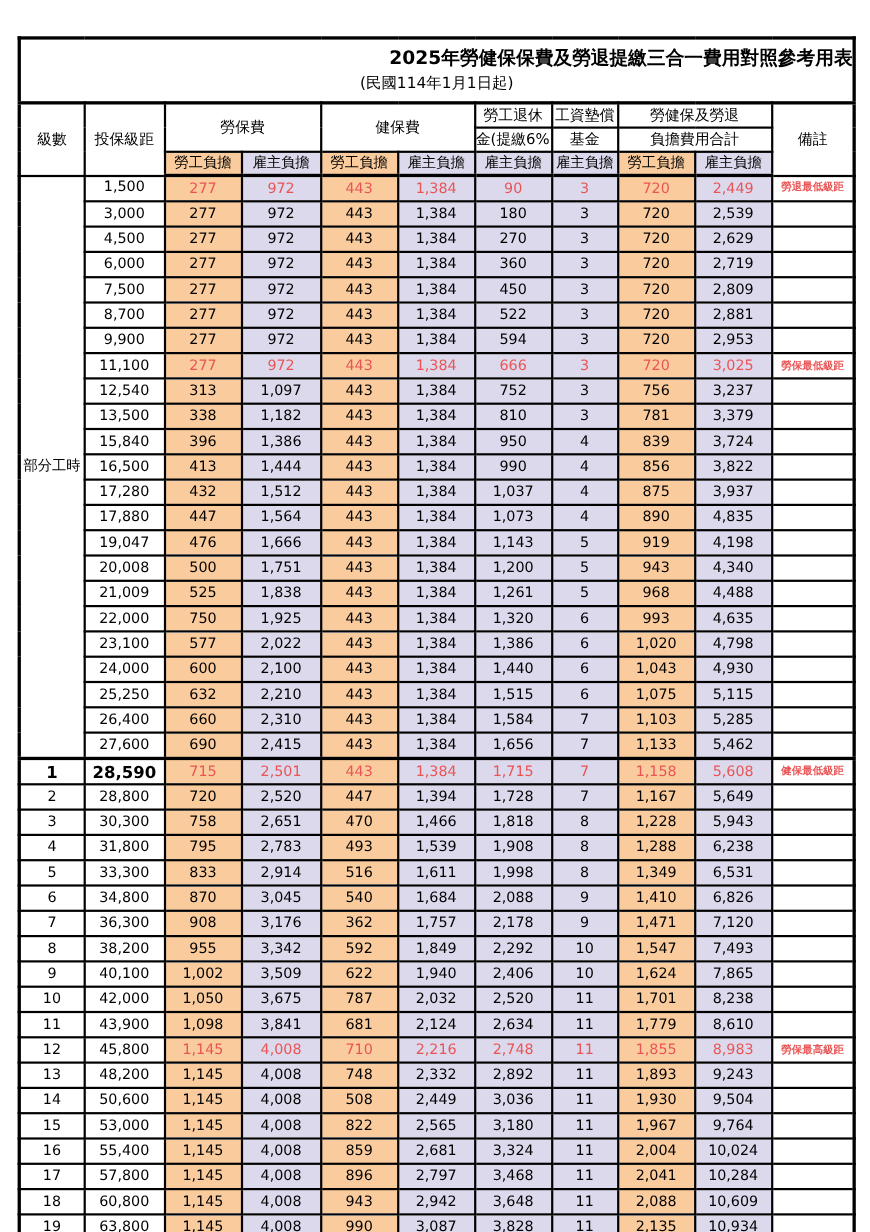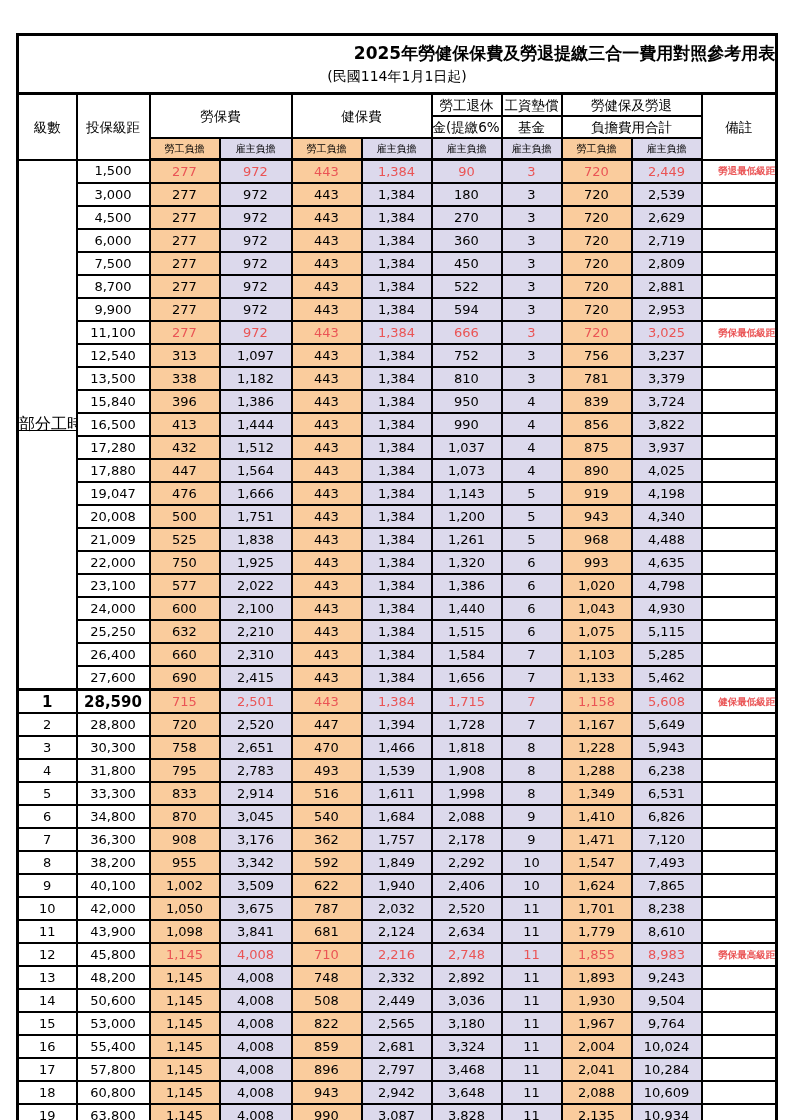--- a/index.html
+++ b/index.html
@@ -5,27 +5,27 @@
   html,body{margin:0;padding:0;background:#fff;}
   body{width:791px;height:1120px;font-family:"DejaVu Sans","Liberation Sans",sans-serif;color:#000;}
   table{border-collapse:collapse;table-layout:fixed;margin:33px 16px 0 16px;width:759px;border:3px solid #000;}
   th,td{border:2px solid #000;padding:0;text-align:center;vertical-align:middle;overflow:hidden;white-space:nowrap;}
   .title-cell{border-bottom:3px solid #000;background:#fff;padding:4px 0 5px 0;}
   .title-line1{font-size:17px;font-weight:bold;line-height:26px;text-align:right;}
   .title-line2{font-size:14px;font-weight:normal;line-height:21px;}
   thead th{font-weight:normal;font-size:13.5px;background:#fff;}
   tr.hrow1 th{height:20px;line-height:20px;}
   tr.hrow2 th{height:20px;line-height:20px;}
-  tr.hrow3 th{height:19px;line-height:19px;font-size:10px;border-bottom:3px solid #000;}
+  tr.hrow3 th{height:19px;line-height:19px;font-size:13px;border-bottom:3px solid #000;}
   th.emp,td.emp{background:var(--emp);}
   th.er,td.er{background:var(--er);}
   tbody td{height:21px;font-size:13px;line-height:20px;background:#fff;}
   td.level-cell,td.bracket-cell,td.remark-cell{background:#fff;}
-  td.part-time{font-size:16px;text-decoration:underline;}
-  td.remark-cell{font-size:9.5px;font-weight:bold;color:var(--red);text-align:right;}
+  td.part-time{font-size:13px;}
+  td.remark-cell{font-size:9.5px;font-weight:bold;color:var(--red);}
   tr.red-row td.val,tr.red-row td.remark-cell{color:var(--red);}
   tr.em-row{border-top:3px solid #000;}
   tr.em-row td.level-cell,tr.em-row td.bracket-cell{font-weight:bold;font-size:15px;}
 </style>
 </head>
 <body>
 
 <table>
   <colgroup>
     <col style="width:59px">
@@ -233,21 +233,21 @@
       </tr>
       <tr>
         <td class="bracket-cell">17,880</td>
         <td class="val emp">447</td>
         <td class="val er">1,564</td>
         <td class="val emp">443</td>
         <td class="val er">1,384</td>
         <td class="val er">1,073</td>
         <td class="val er">4</td>
         <td class="val emp">890</td>
-        <td class="val er">4,025</td>
+        <td class="val er">4,835</td>
         <td class="remark-cell"></td>
       </tr>
       <tr>
         <td class="bracket-cell">19,047</td>
         <td class="val emp">476</td>
         <td class="val er">1,666</td>
         <td class="val emp">443</td>
         <td class="val er">1,384</td>
         <td class="val er">1,143</td>
         <td class="val er">5</td>

